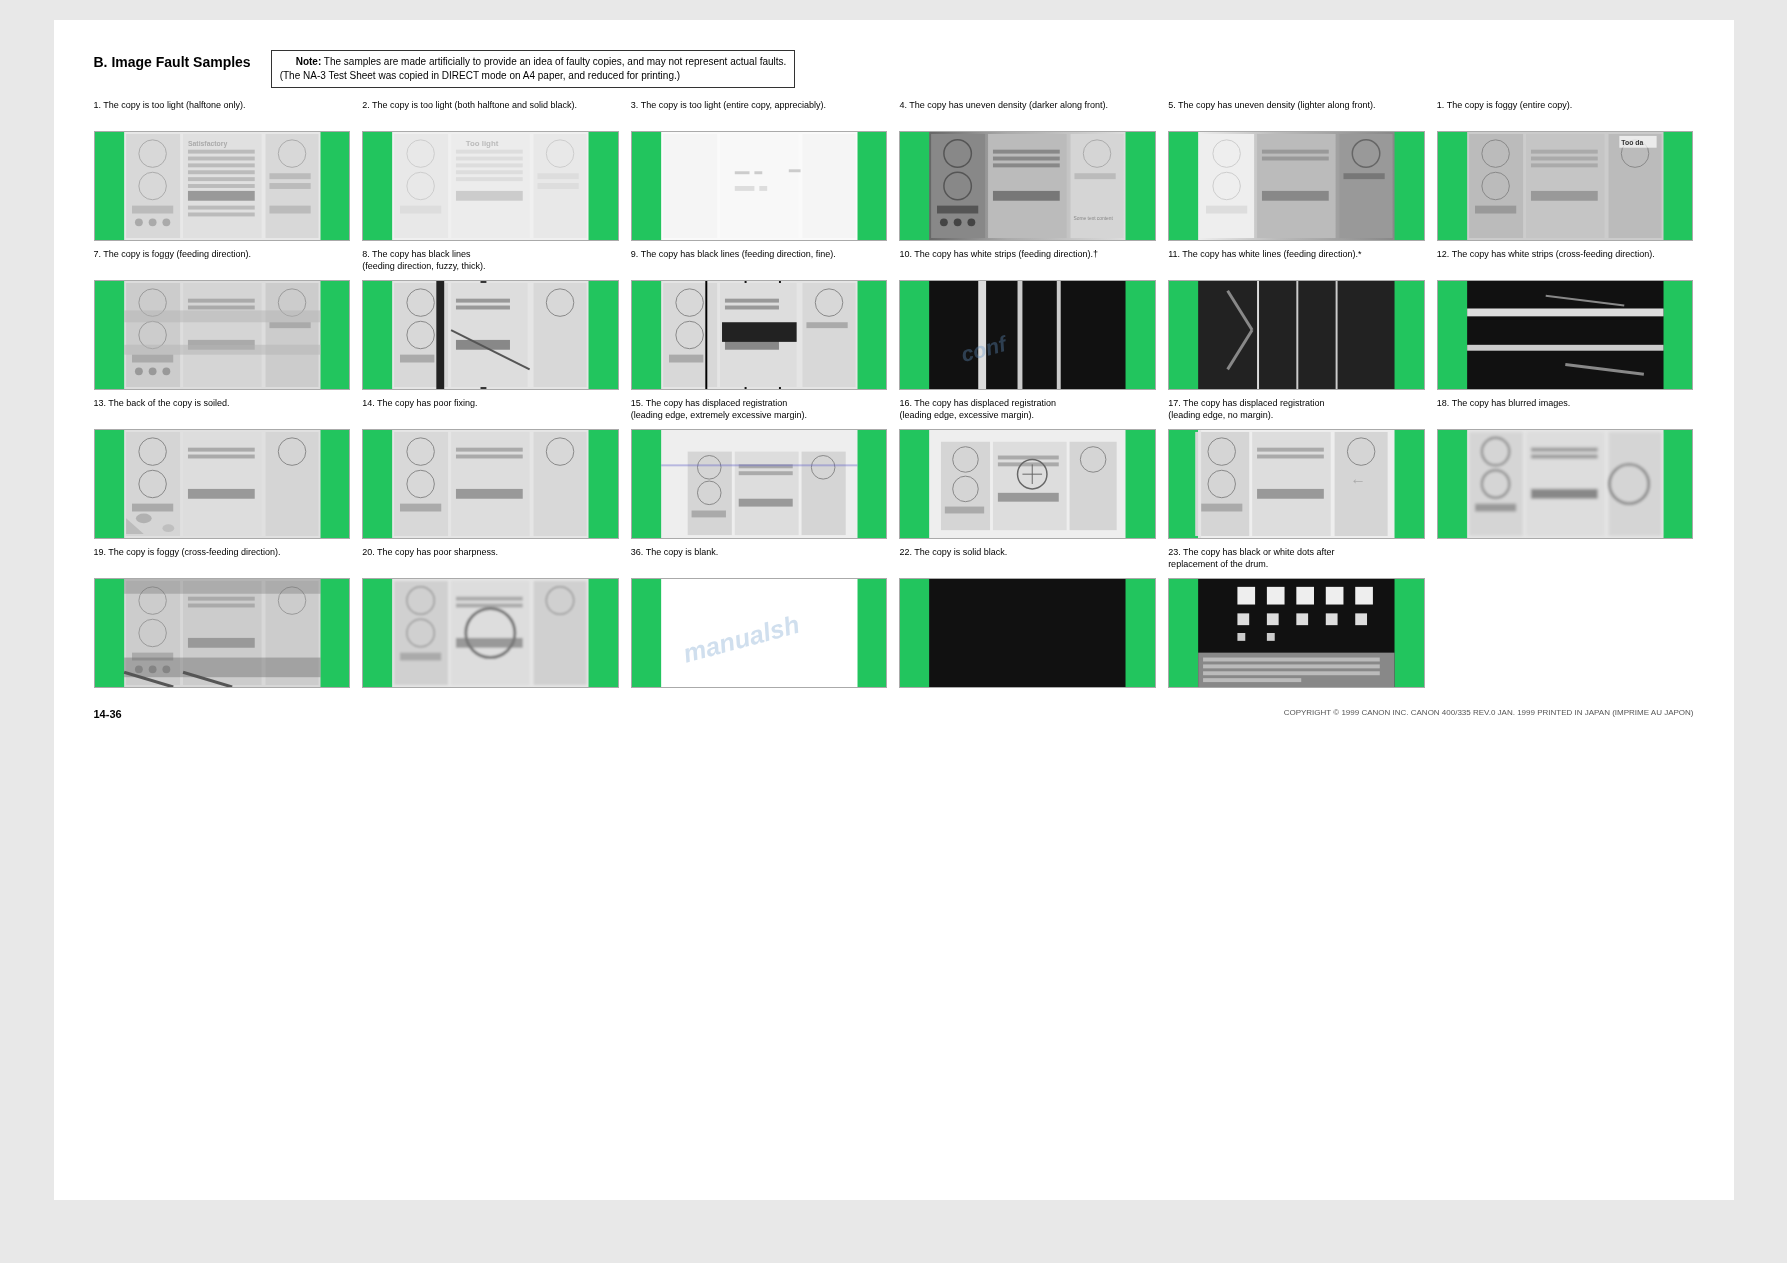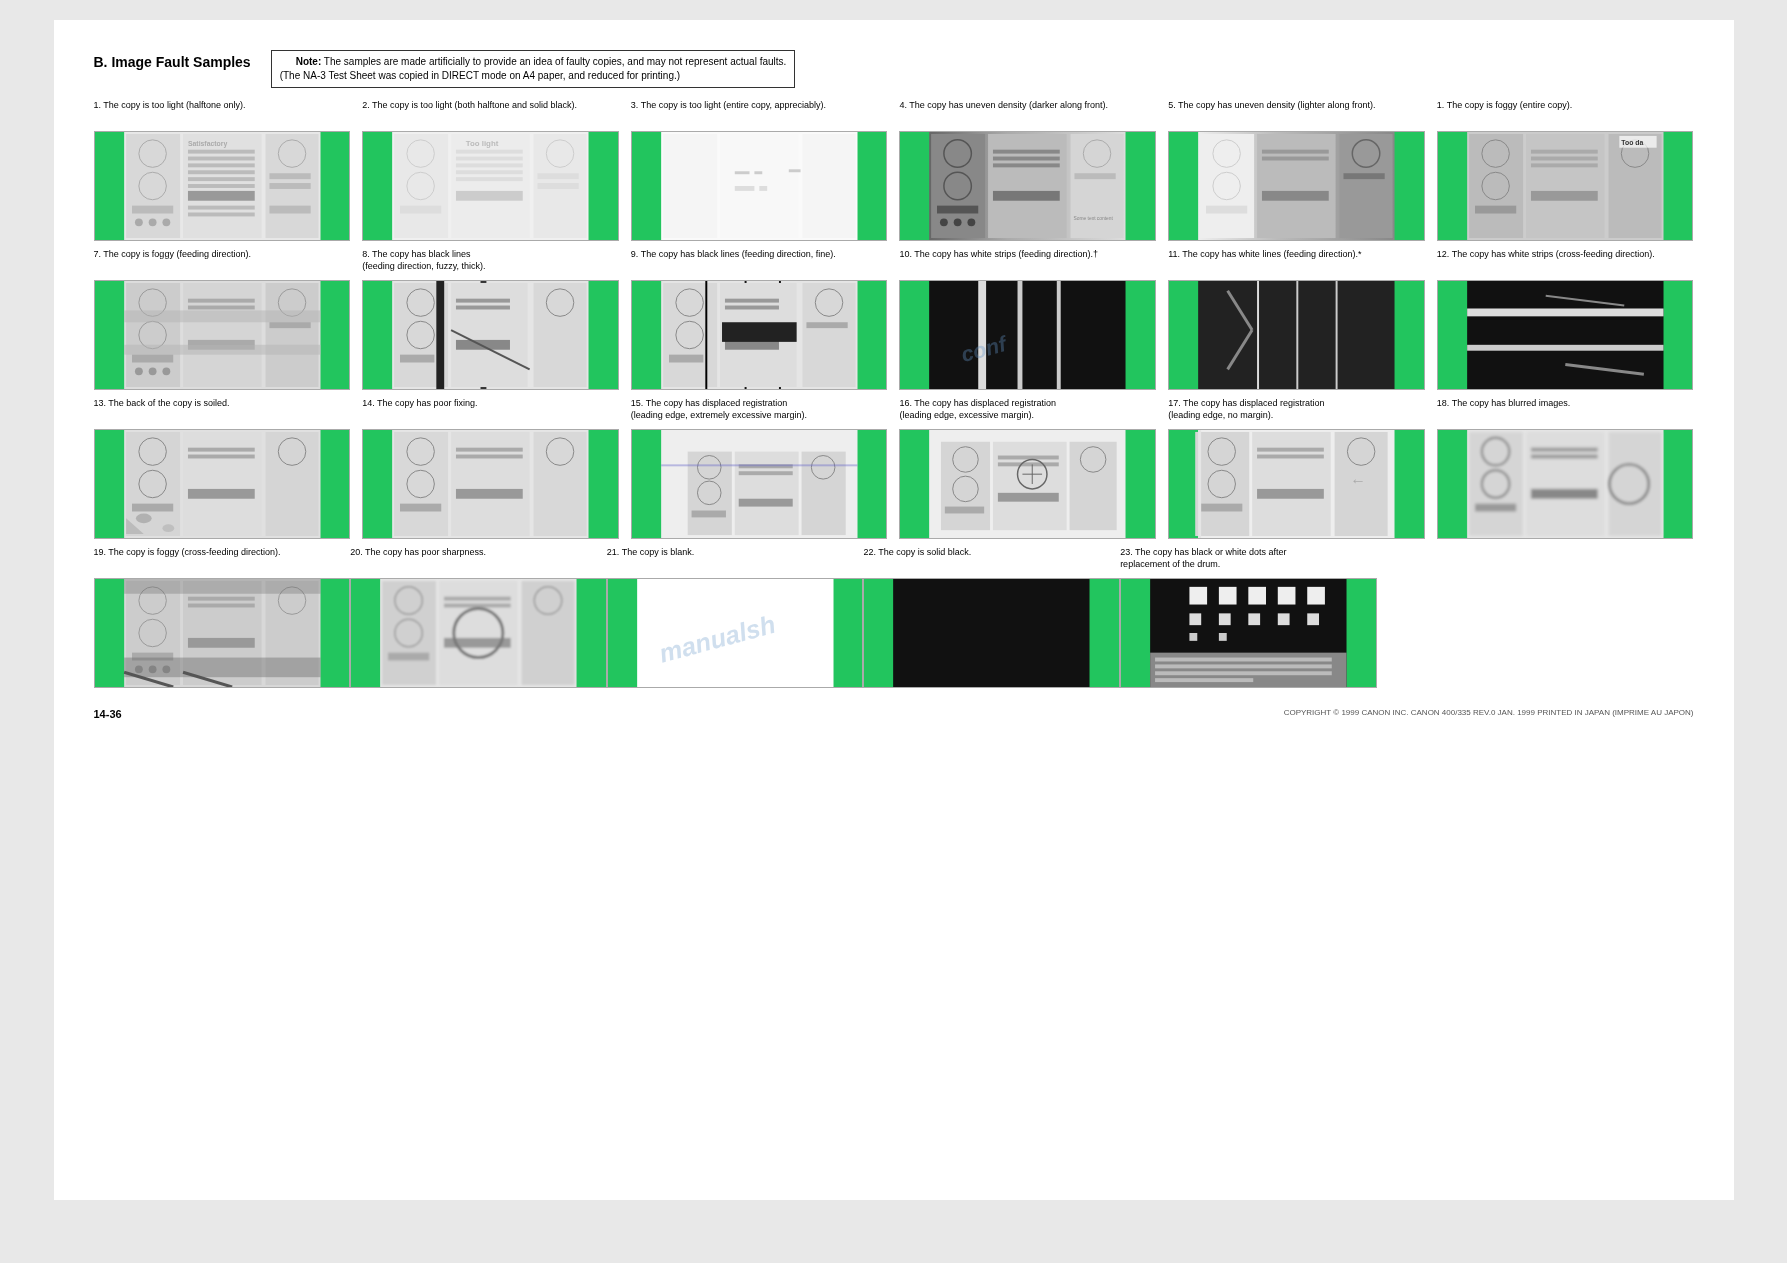--- a/index.html
+++ b/index.html
@@ -545,21 +545,21 @@
             <rect x="65" y="25" width="68" height="4" fill="#999"></rect>
             <rect x="65" y="60" width="68" height="10" fill="#888"></rect>
             <rect x="144" y="2" width="54" height="106" fill="#d5d5d5"></rect>
             <circle cx="165" cy="55" r="20" fill="none" stroke="#777" stroke-width="2.5"></circle>
           </g>
         </svg>
       </div>
     </div>
   </div>
 
-  <div style="display:flex; align-items:flex-start;">
+  <div style="display:flex; gap:12px; align-items:flex-start;">
 
     <div class="sample-item" style="width:calc((100% - 60px)/6);">
       <div class="sample-label">19. The copy is foggy (cross-feeding direction).</div>
       <div class="sample-image">
         <svg viewBox="0 0 200 110" xmlns="http://www.w3.org/2000/svg">
           <rect width="200" height="110" fill="#d8d8d8"></rect>
           <rect x="2" y="2" width="55" height="106" fill="#ccc"></rect>
           <circle cx="29" cy="22" r="14" fill="none" stroke="#999" stroke-width="1"></circle>
           <circle cx="29" cy="55" r="14" fill="none" stroke="#999" stroke-width="1"></circle>
           <rect x="8" y="75" width="42" height="8" fill="#aaa"></rect>
@@ -602,21 +602,21 @@
 
             <circle cx="100" cy="55" r="25" fill="none" stroke="#777" stroke-width="3"></circle>
             <rect x="144" y="2" width="54" height="106" fill="#d0d0d0"></rect>
             <circle cx="171" cy="22" r="14" fill="none" stroke="#999" stroke-width="1.5"></circle>
           </g>
         </svg>
       </div>
     </div>
 
     <div class="sample-item" style="width:calc((100% - 60px)/6);">
-      <div class="sample-label">21. The copy is blank.</div>
+      <div class="sample-label">36. The copy is blank.</div>
       <div class="sample-image">
         <svg viewBox="0 0 200 110" xmlns="http://www.w3.org/2000/svg">
           <rect width="200" height="110" fill="#fff"></rect>
 
           <text x="20" y="65" font-size="26" fill="rgba(100,150,200,0.3)" font-style="italic" font-weight="bold" transform="rotate(-15, 100, 55)">manualsh</text>
         </svg>
       </div>
     </div>
 
     <div class="sample-item" style="width:calc((100% - 60px)/6);">

